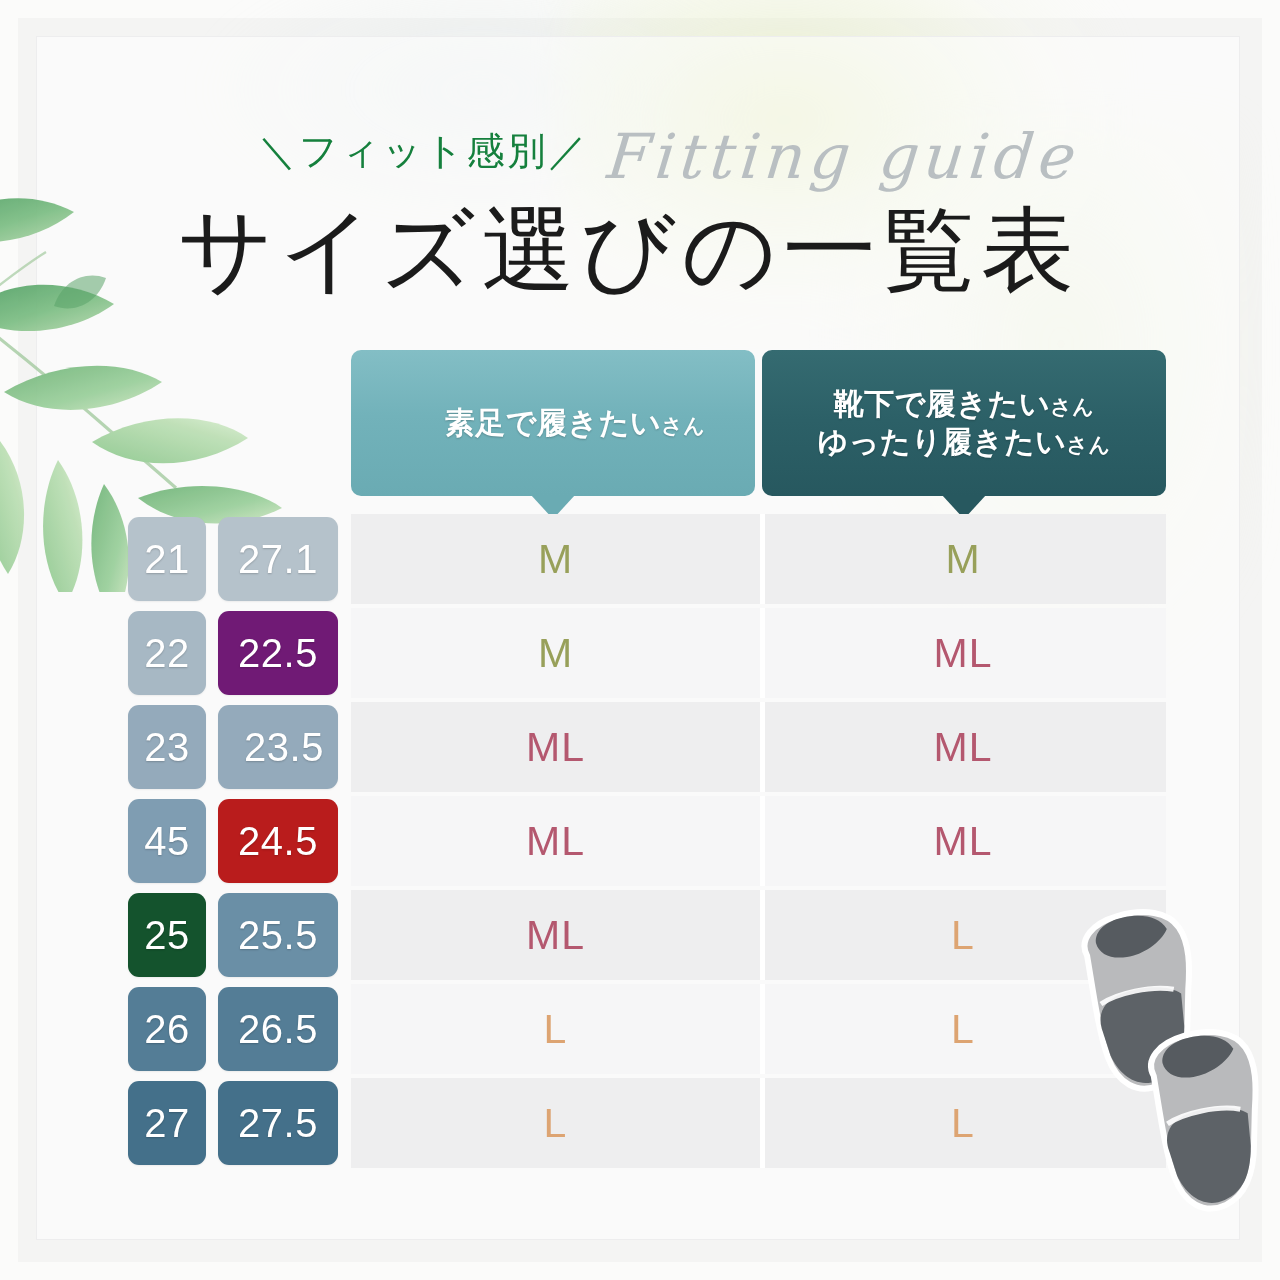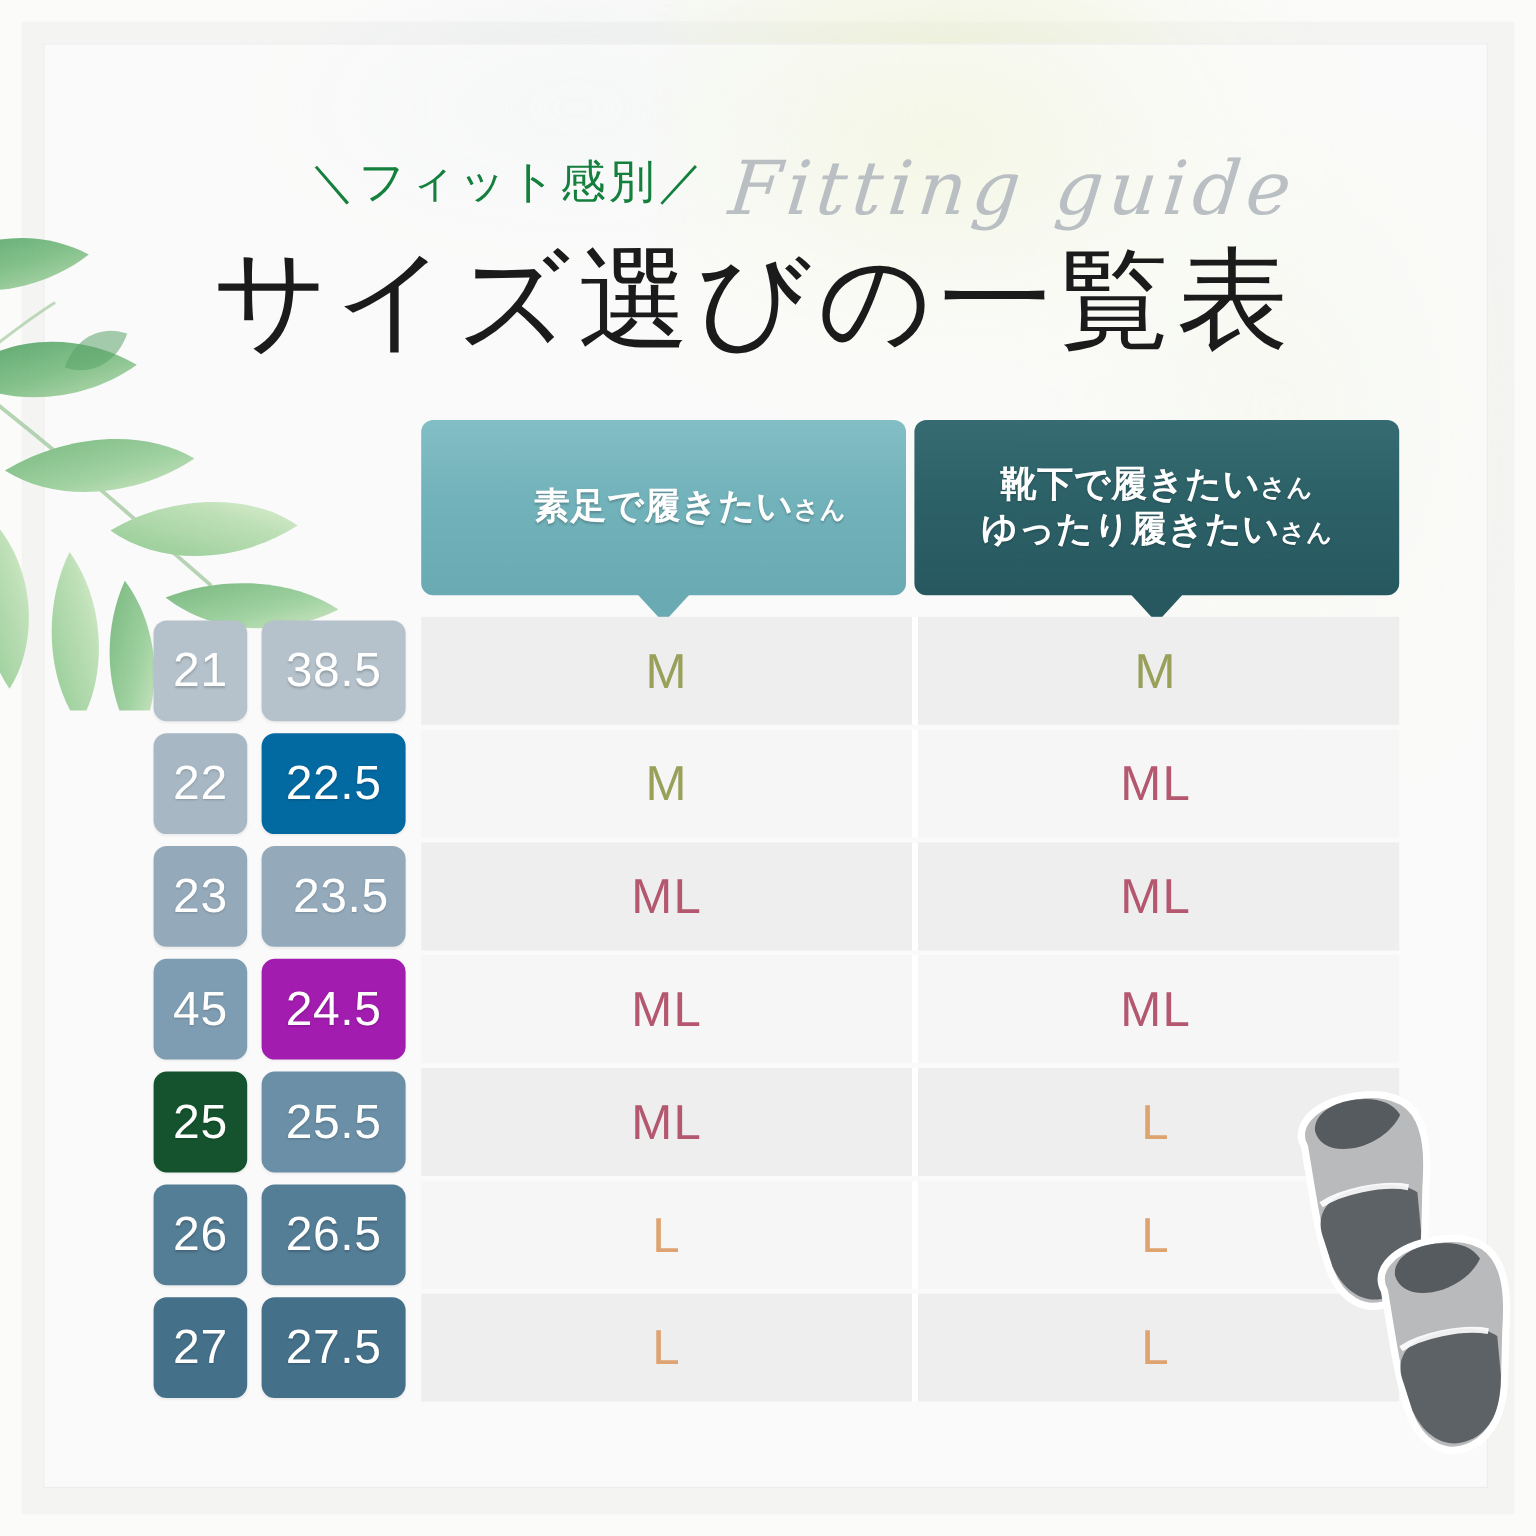--- a/index.html
+++ b/index.html
@@ -287,42 +287,42 @@
   <div class="hdr hdr-b">
     <div class="hdr-line1"><span>靴下で履きたい</span><span class="hdr-suffix">さん</span></div>
     <div class="hdr-line2"><span>ゆったり履きたい</span><span class="hdr-suffix">さん</span></div>
     <span class="hdr-tail"></span>
   </div>
 
   <div class="table" id="size-table">
       <div class="row odd">
         <div class="row-bg"></div>
         <div class="sz sz-a" style="background: rgb(181, 194, 203);">21</div>
-        <div class="sz sz-b" style="background: rgb(181, 194, 203);">38.5</div>
+        <div class="sz sz-b" style="background: rgb(181, 194, 203);">27.1</div>
         <div class="val val-a" style="color: rgb(152, 160, 90);">M</div>
         <div class="val val-b" style="color: rgb(152, 160, 90);">M</div>
       </div>
       <div class="row even">
         <div class="row-bg"></div>
         <div class="sz sz-a" style="background: rgb(167, 184, 196);">22</div>
-        <div class="sz sz-b" style="background: #0369a1;">22.5</div>
+        <div class="sz sz-b" style="background: #701a75;">22.5</div>
         <div class="val val-a" style="color: rgb(152, 160, 90);">M</div>
         <div class="val val-b" style="color: rgb(180, 88, 111);">ML</div>
       </div>
       <div class="row odd">
         <div class="row-bg"></div>
         <div class="sz sz-a" style="background: rgb(148, 170, 187);">23</div>
         <div class="sz sz-b" style="background: rgb(148, 170, 187); padding-left: 12px;">23.5</div>
         <div class="val val-a" style="color: rgb(180, 88, 111);">ML</div>
         <div class="val val-b" style="color: rgb(180, 88, 111);">ML</div>
       </div>
       <div class="row even">
         <div class="row-bg"></div>
         <div class="sz sz-a" style="background: rgb(127, 157, 178);">45</div>
-        <div class="sz sz-b" style="background: #a21caf;">24.5</div>
+        <div class="sz sz-b" style="background: #b91c1c;">24.5</div>
         <div class="val val-a" style="color: rgb(180, 88, 111);">ML</div>
         <div class="val val-b" style="color: rgb(180, 88, 111);">ML</div>
       </div>
       <div class="row odd">
         <div class="row-bg"></div>
         <div class="sz sz-a" style="background: #14532d;">25</div>
         <div class="sz sz-b" style="background: rgb(106, 143, 166);">25.5</div>
         <div class="val val-a" style="color: rgb(180, 88, 111);">ML</div>
         <div class="val val-b" style="color: rgb(221, 164, 114);">L</div>
       </div>

